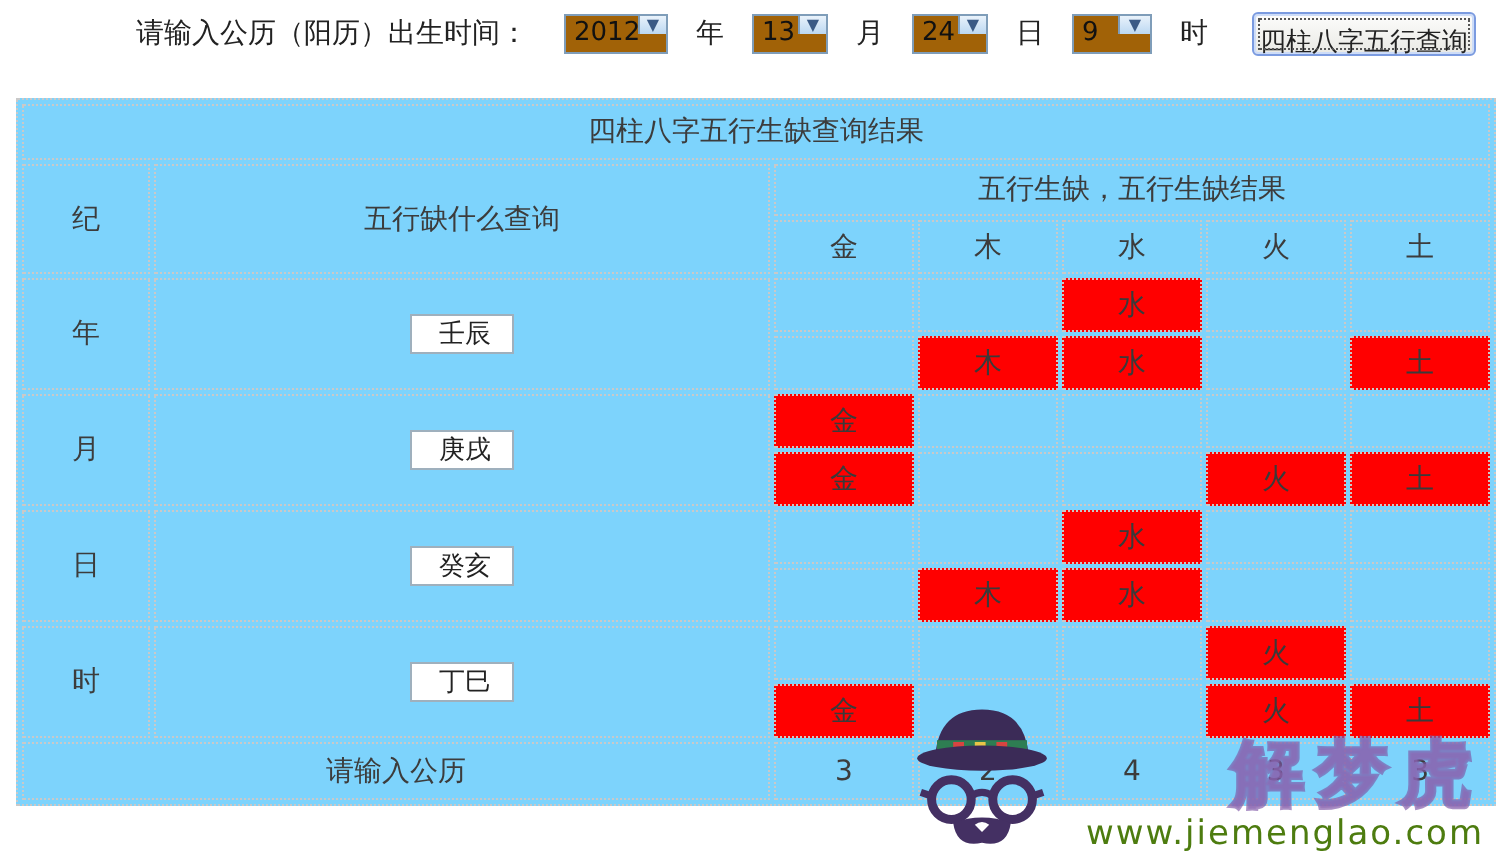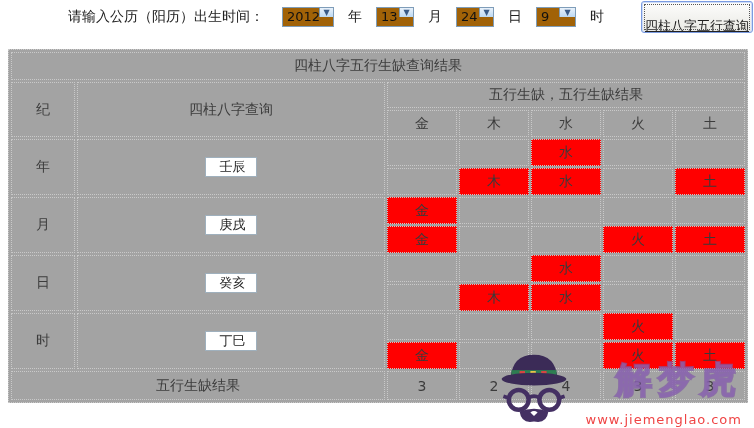--- a/index.html
+++ b/index.html
@@ -26,38 +26,37 @@
     width:16px; display:flex; align-items:center; justify-content:center;
     font-size:8px; color:#3a5a86; border-left:1px solid #7f9db9;
     background:linear-gradient(#e9f2fb,#bcd8f2);
   }
   .unit{ color:#222; }
   .btn{
     height:22px; font-size:13px; color:#222; cursor:pointer;
     font-family:"DejaVu Sans","Liberation Sans",sans-serif;
   }
   .btn-query{
-    margin-left:23px; padding:15px 3px;
+    margin-left:8px; padding:5px 3px;
     border:1px solid #7b9be0; border-radius:3px;
     background:linear-gradient(#fdfdfc,#e9e9e4);
     box-shadow:inset 0 0 0 1px #cddcf8;
     outline:1px dotted #555; outline-offset:-4px;
-    text-decoration:underline;
   }
   .btn-clear{
     margin-left:4px; padding:1px 7px;
     border:1px solid #777; border-radius:3px;
     background:linear-gradient(#ffffff,#e2e2dd);
   }
 
   
   table.result{
     margin:21px 8px 0 8px; width:738px; table-layout:fixed;
     border-collapse:separate; border-spacing:2px;
-    border:1px dotted #c9c9c9; background:#a3a3a3;
+    border:1px dotted #c9c9c9; background:#7dd3fc;
   }
   td{
     border:1px dotted #c9c9c9; text-align:center; vertical-align:middle;
     font-size:14px; color:#3c3c3c; padding:0; overflow:hidden;
   }
   tr.r-title td{ height:28px; }
   tr.r-head1 td{ height:26px; }
   tr.r-head2 td{ height:27px; }
   tr.r-sub td{ height:27px; }
   tr.r-res td{ height:29px; }
@@ -73,21 +72,21 @@
     position:absolute; right:12px; bottom:1px; display:flex;
     align-items:flex-end; gap:16px; pointer-events:none; z-index:5;
   }
   .wm-texts{ display:flex; flex-direction:column; align-items:flex-end; }
   .wm-name{
     font-size:36px; font-weight:bold; letter-spacing:6px; line-height:1;
     color:rgba(200,170,230,0.30);
     -webkit-text-stroke:2px rgba(128,88,168,0.65);
     text-shadow:0 0 1px rgba(128,88,168,0.5);
   }
-  .wm-url{ font-size:13px; color:#ef4444; margin-top:14px; letter-spacing:1px; }
+  .wm-url{ font-size:17px; color:#4d7c0f; margin-top:1px; letter-spacing:1px; }
 </style>
 </head>
 <body>
 
 <div class="form-row">
   <span class="form-label">请输入公历（阳历）出生时间：</span>
 
   <span class="xpsel" style="width:52px">
     <span class="v">2012</span>
     <span class="ar">▼</span>
@@ -127,21 +126,21 @@
       <col style="width:70px">
   </colgroup>
 
   <tbody>
       <tr class="r-title">
     <td colspan="7">四柱八字五行生缺查询结果</td>
   </tr>
 
   <tr class="r-head1">
     <td rowspan="2">纪</td>
-    <td rowspan="2">四柱八字查询</td>
+    <td rowspan="2">五行缺什么查询</td>
     <td colspan="5">五行生缺，五行生缺结果</td>
   </tr>
   <tr class="r-head2">
     <td>金</td>
     <td>木</td>
     <td>水</td>
     <td>火</td>
     <td>土</td>
   </tr>
 
@@ -215,21 +214,21 @@
   </tr>
   <tr class="r-sub">
     <td class="el on">金</td>
     <td class="el"></td>
     <td class="el"></td>
     <td class="el on">火</td>
     <td class="el on">土</td>
   </tr>
 
   <tr class="r-res">
-    <td colspan="2">五行生缺结果</td>
+    <td colspan="2">请输入公历</td>
     <td>3</td>
     <td>2</td>
     <td>4</td>
     <td>3</td>
     <td>3</td>
   </tr>
 </tbody>
   </table>
 
 <div class="watermark">

